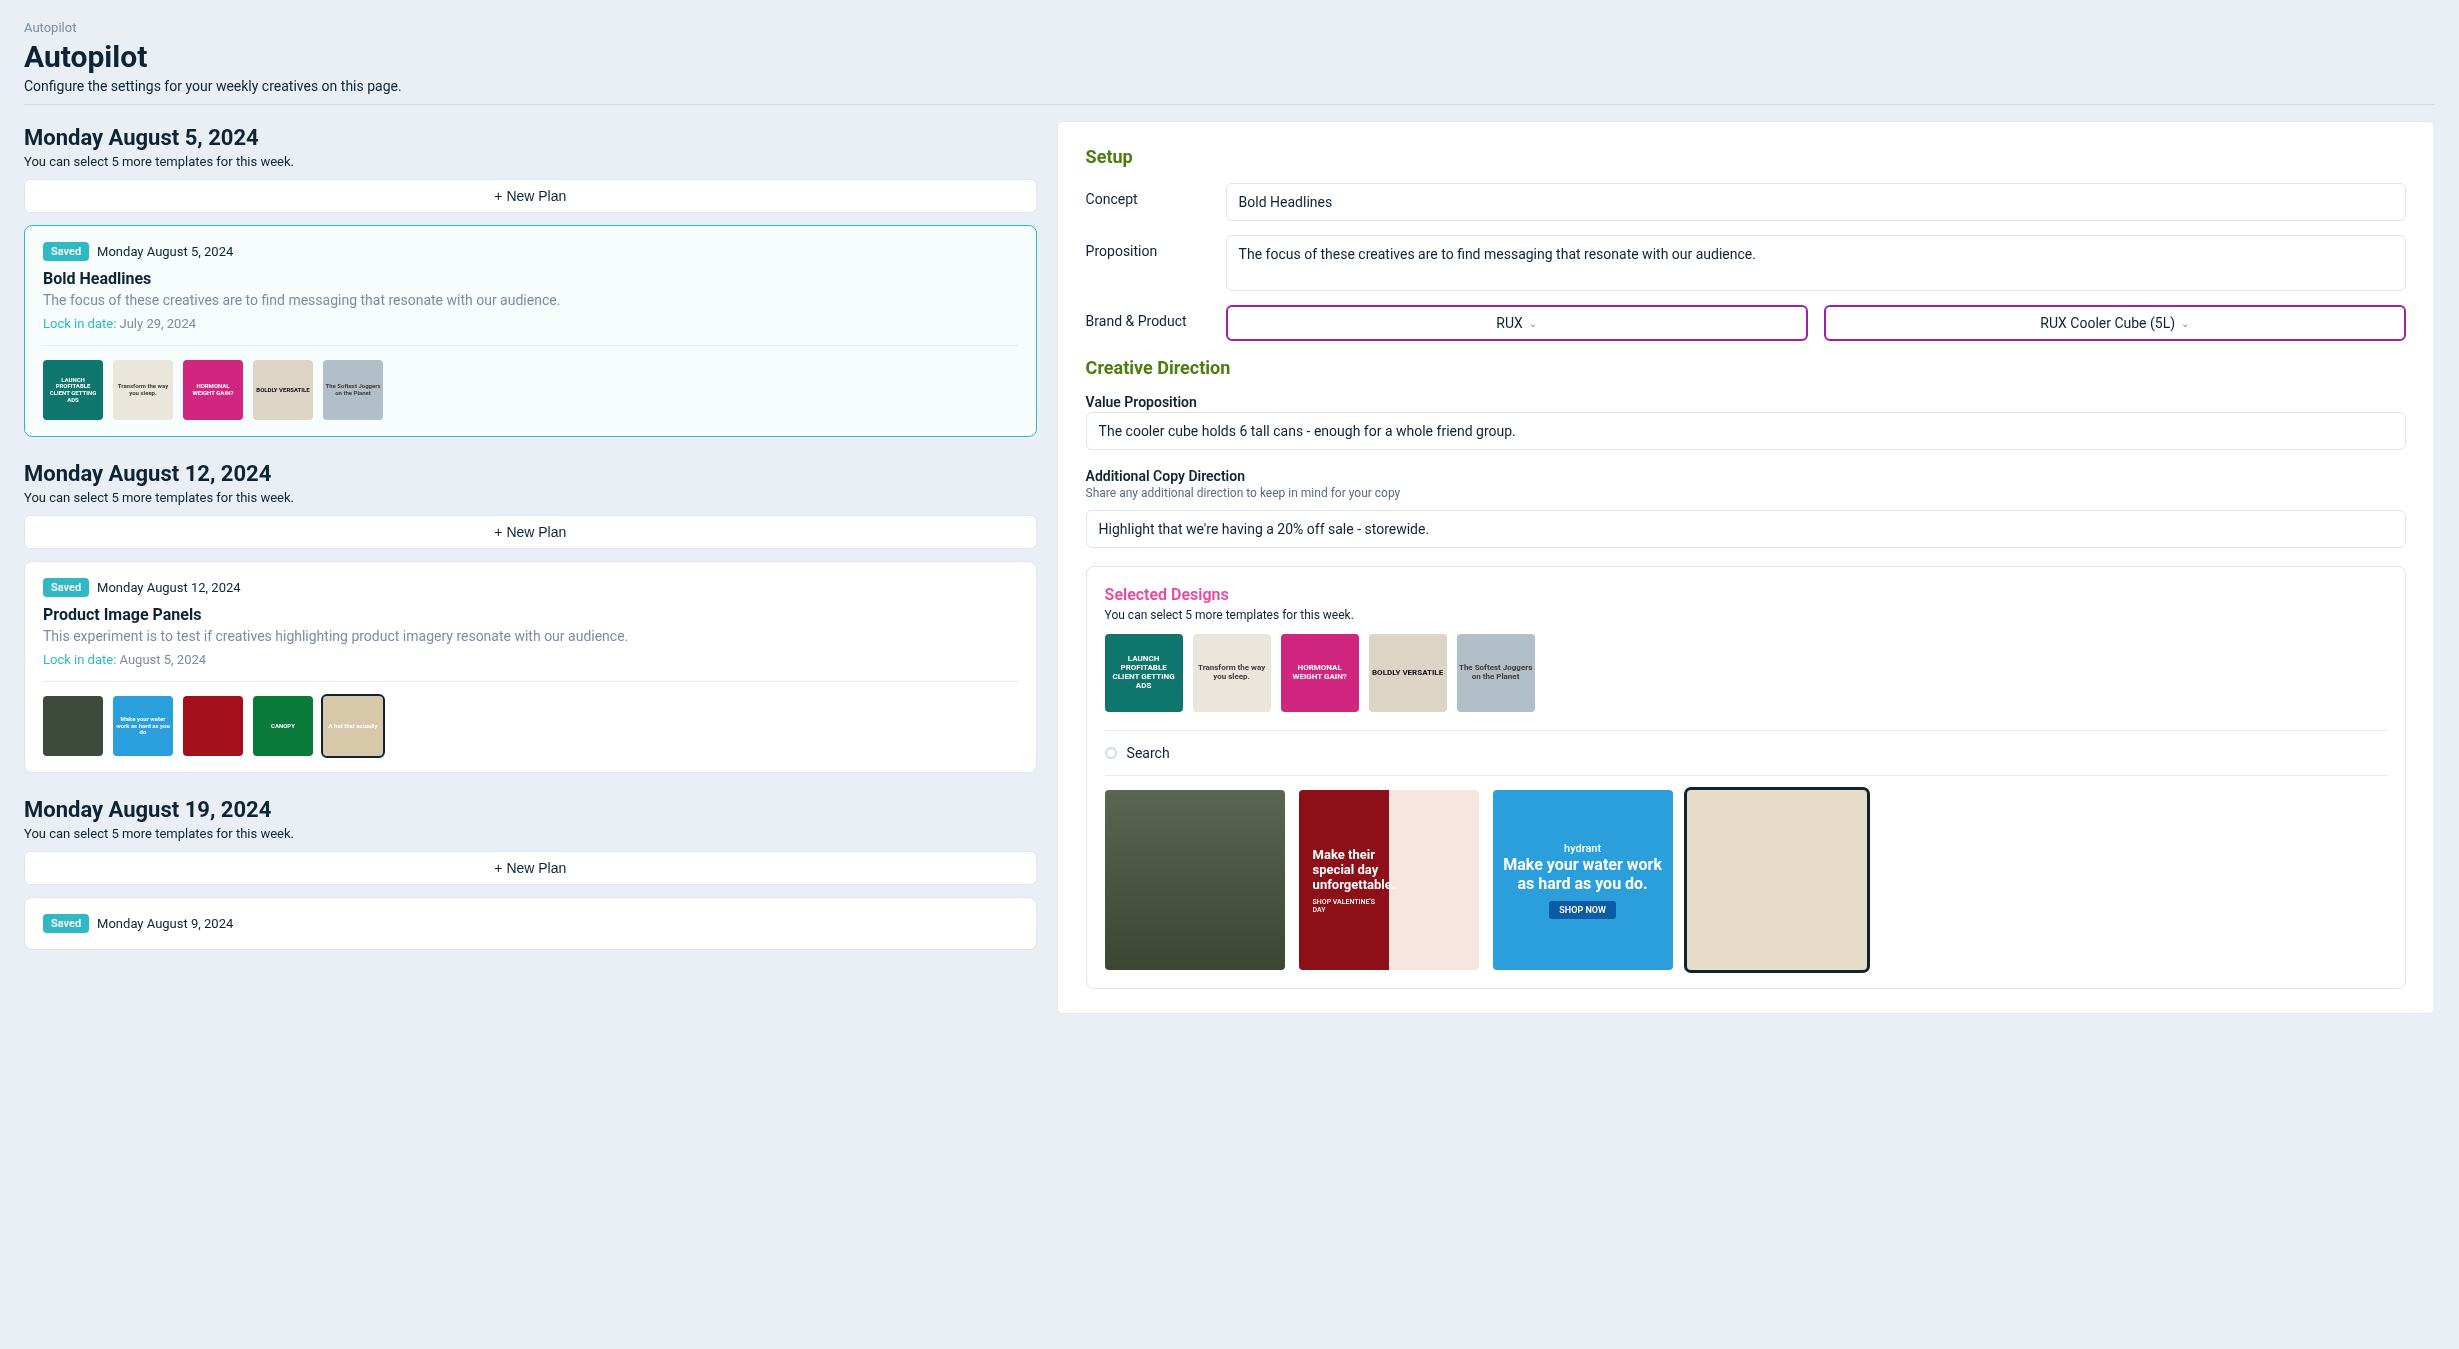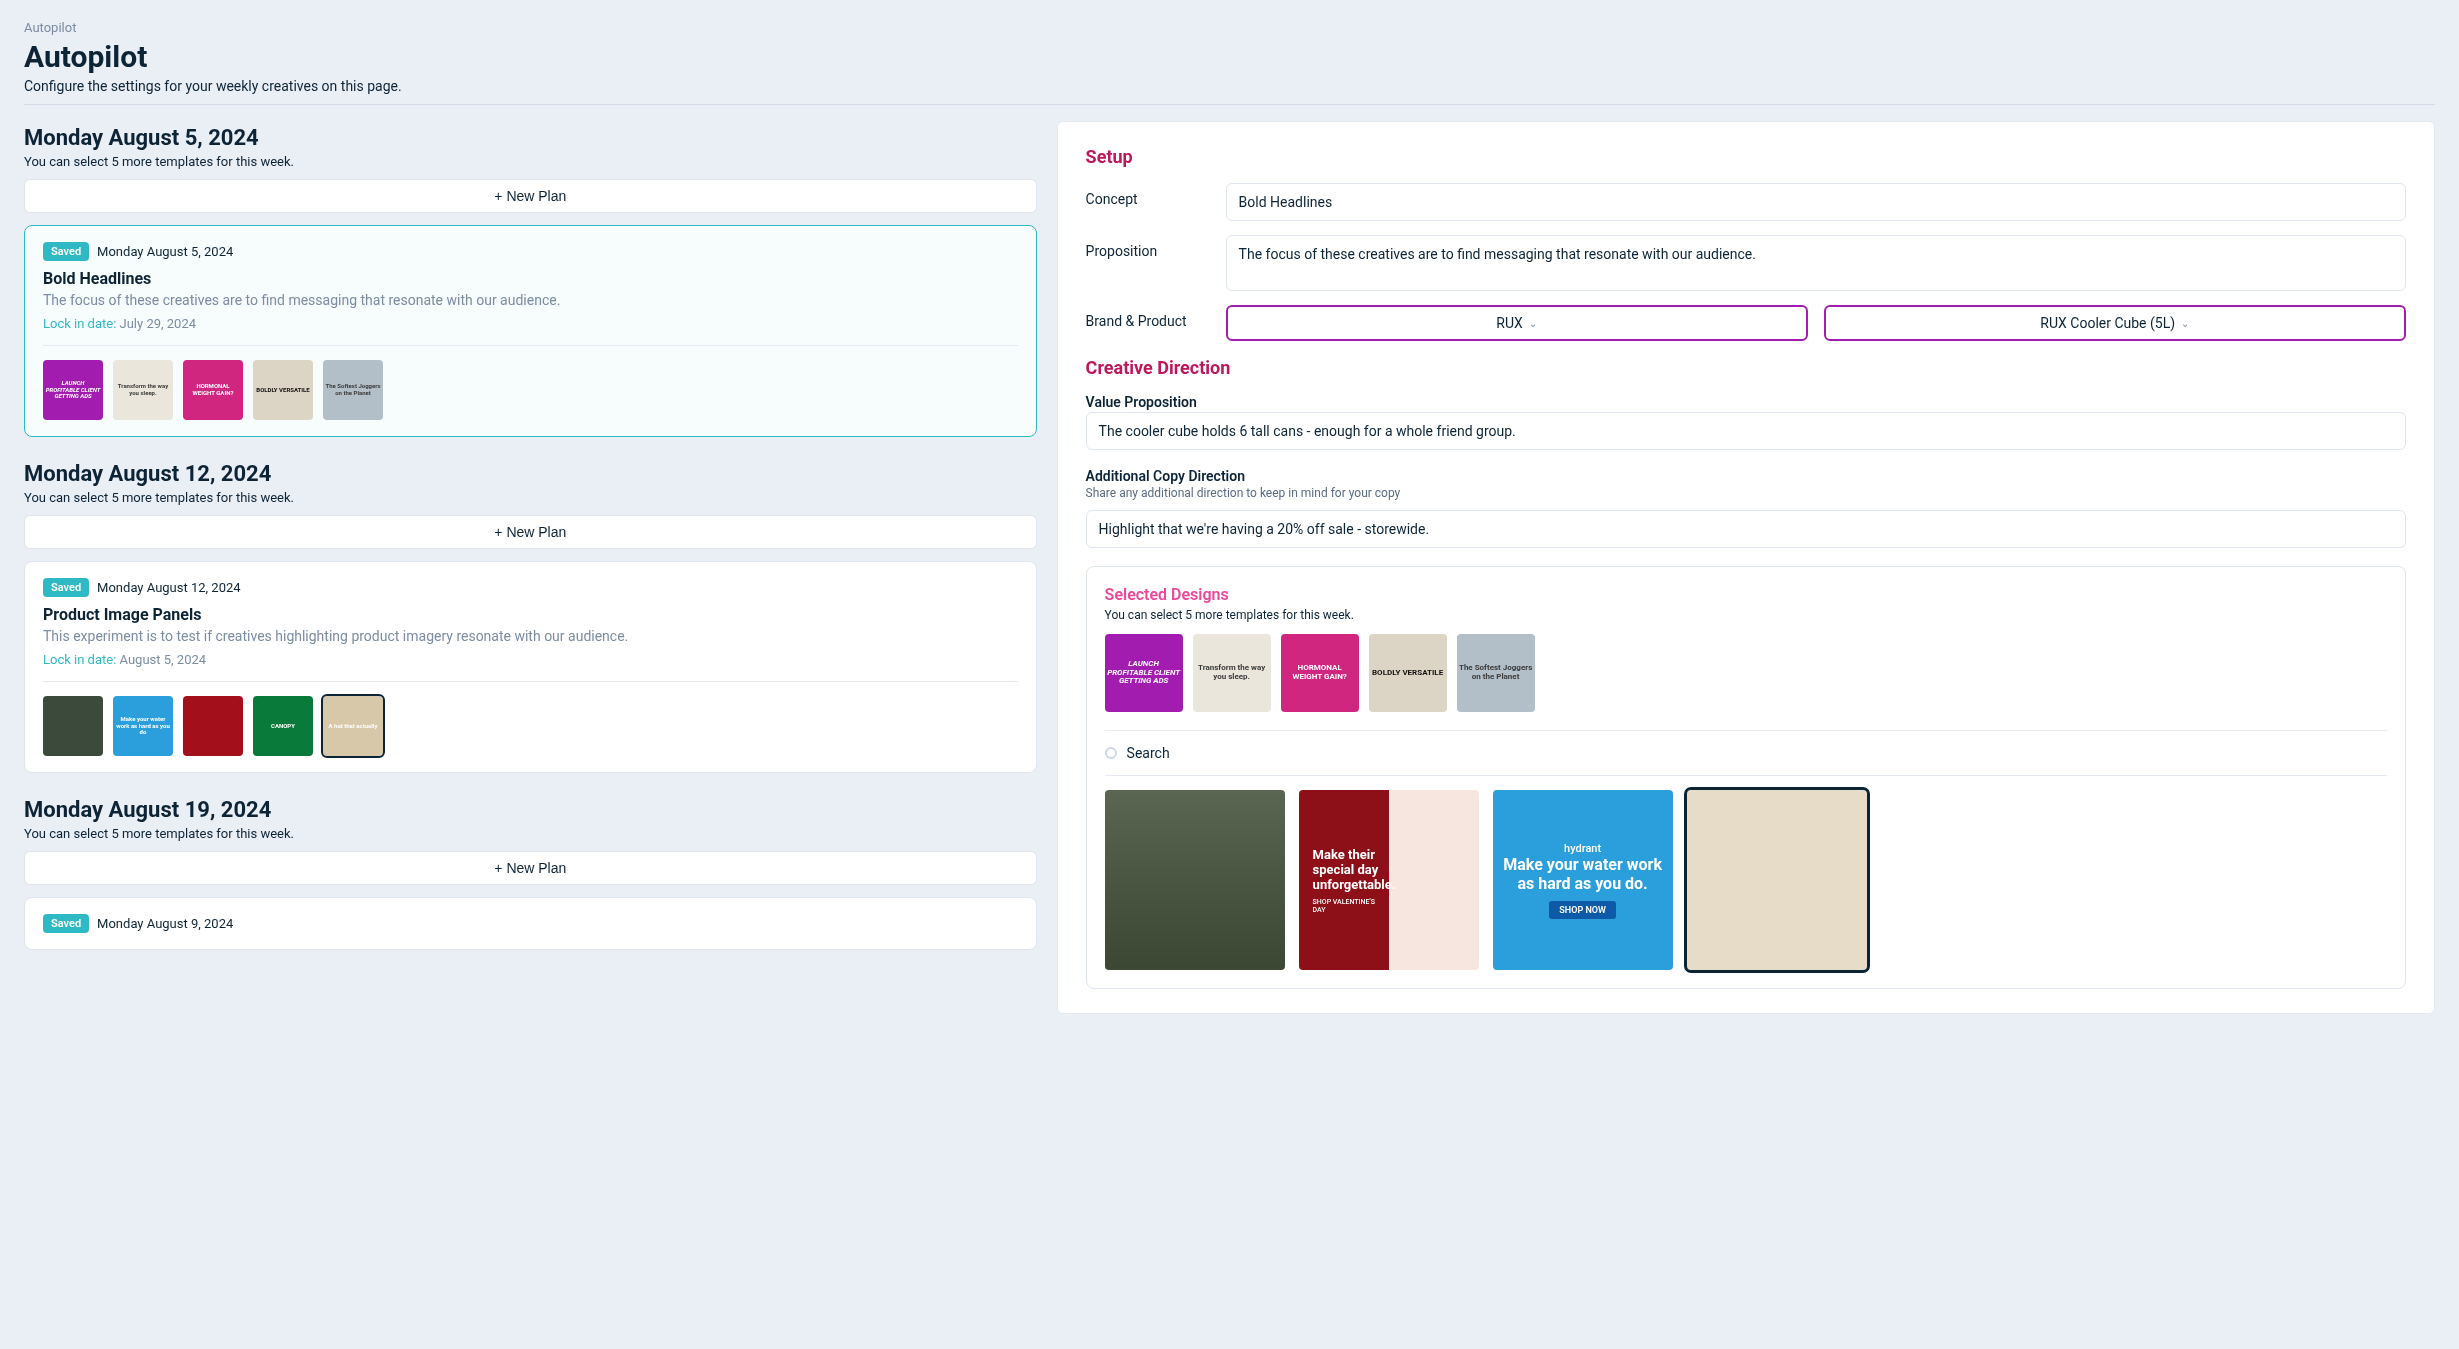--- a/index.html
+++ b/index.html
@@ -138,37 +138,37 @@
   justify-content: center;
   align-items: center;
   font-size: 6px;
   line-height: 1.1;
   text-align: center;
   color: #fff;
   font-weight: 700;
   overflow: hidden;
   padding: 2px;
 }
-.thumb.t-red { background: #a21caf; font-style: italic; }
+.thumb.t-red { background: #0f766e; }
 .thumb.t-cream { background: #eae6db; color: #3b3b3b; }
 .thumb.t-pink { background: #d1267f; }
 .thumb.t-shoes { background: #dcd4c5; color: #111; }
 .thumb.t-joggers { background: #b3bfc8; color: #3b3b3b; }
 .thumb.t-green { background: #0a7a3a; }
 .thumb.t-blue { background: #2a9fdc; }
 .thumb.t-roses { background: #a30f1a; }
 .thumb.t-hat { background: #d6c8a9; }
 .thumb.t-hat.sel { outline: 2px solid #0d2436; }
 .thumb.t-dk { background: #3b4a3a; }
 
 .section-h {
   font-size: 18px;
   font-weight: 700;
   margin-bottom: 16px;
-  color: #be185d;
+  color: #4d7c0f;
 }
 .field-row {
   display: flex;
   align-items: flex-start;
   margin-bottom: 14px;
   gap: 20px;
 }
 .field-label {
   width: 120px;
   min-width: 120px;

